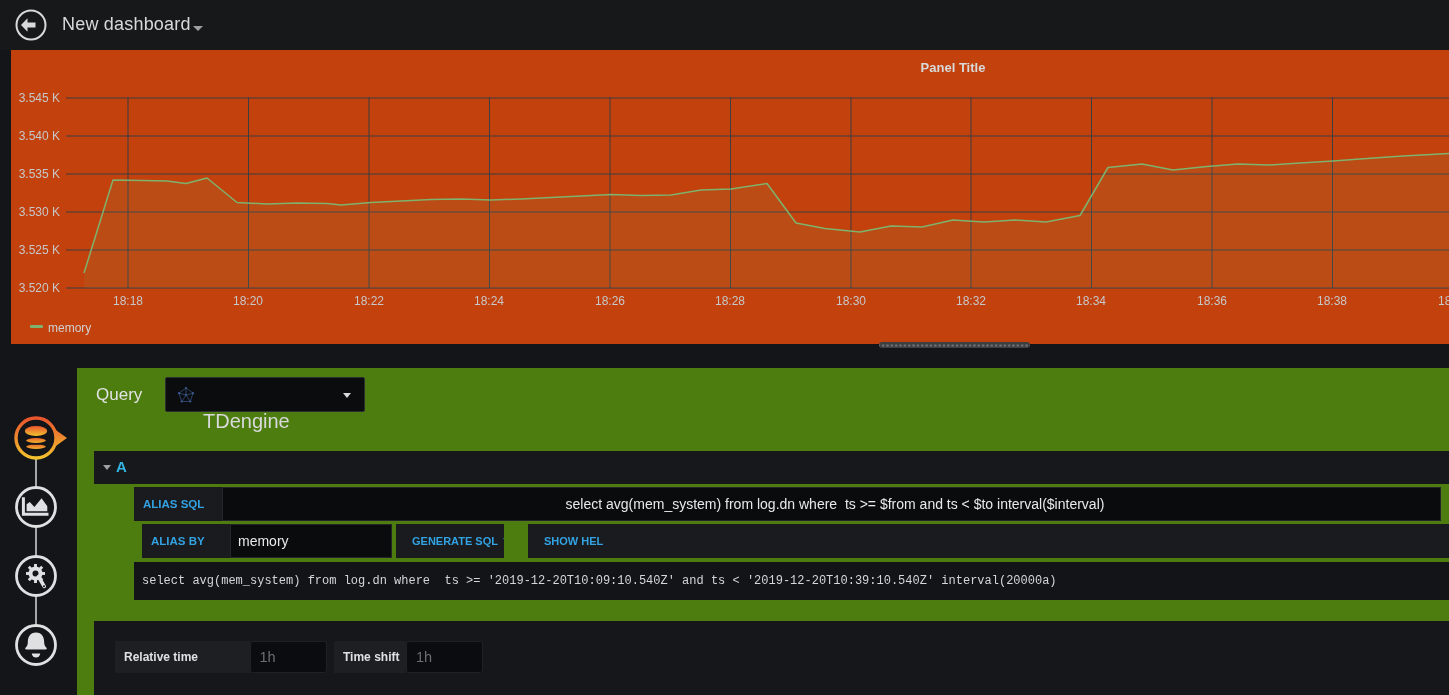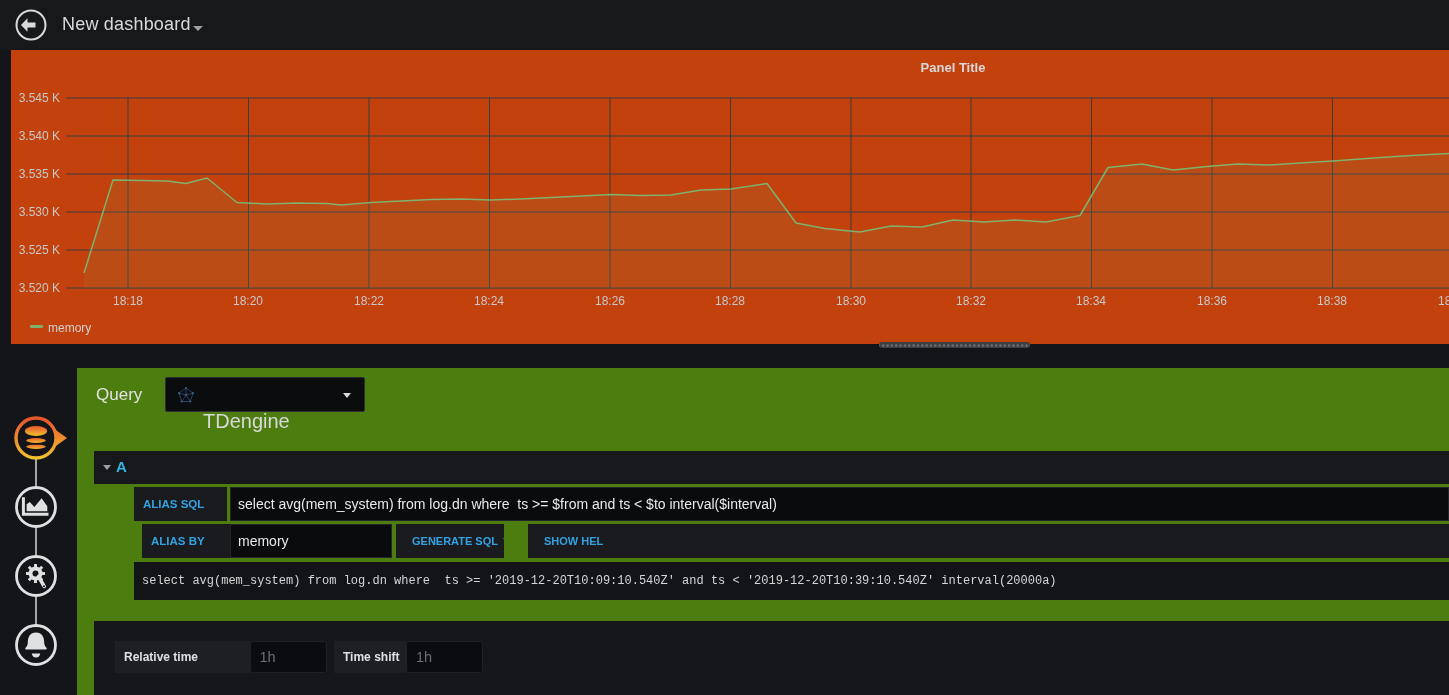--- a/index.html
+++ b/index.html
@@ -130,21 +130,21 @@
     </svg>
     <div class="pname">TDengine</div>
     <div class="pcaret"></div>
   </div>
   <div id="arow">
       <div class="acaret"></div>
       <div class="aname">A</div>
     </div>
   <div class="frow" style="top:119px; width:1315px;">
     <div class="flabel" style="left:0; width:93px;">ALIAS SQL</div>
-    <div class="finput" style="left:96px; width:1219px;">select avg(mem_system) from log.dn where&nbsp; ts &gt;= $from and ts &lt; $to interval($interval)</div>
+    <div class="finput" style="left:88px; width:1219px;text-align:center;">select avg(mem_system) from log.dn where&nbsp; ts &gt;= $from and ts &lt; $to interval($interval)</div>
   </div>
   <div class="frow" style="top:156px; width:1315px;">
     <div class="flabel" style="left:0; width:93px;margin-left:8px;">ALIAS BY</div>
     <div class="finput" style="left:96px; width:162px;">memory</div>
     <div class="fbtn" style="left:262px; width:108px;">GENERATE SQL<span class="bcaret"></span></div>
     <div class="fbtn" style="left:394px; width:92px;">SHOW HELP<span class="rcaret"></span></div>
     <div class="fbtn" style="left:470px; width:845px;"></div>
   </div>
   <div id="sqlrow">select avg(mem_system) from log.dn where&nbsp; ts &gt;= '2019-12-20T10:09:10.540Z' and ts &lt; '2019-12-20T10:39:10.540Z' interval(20000a)</div>
   <div id="optbox">

